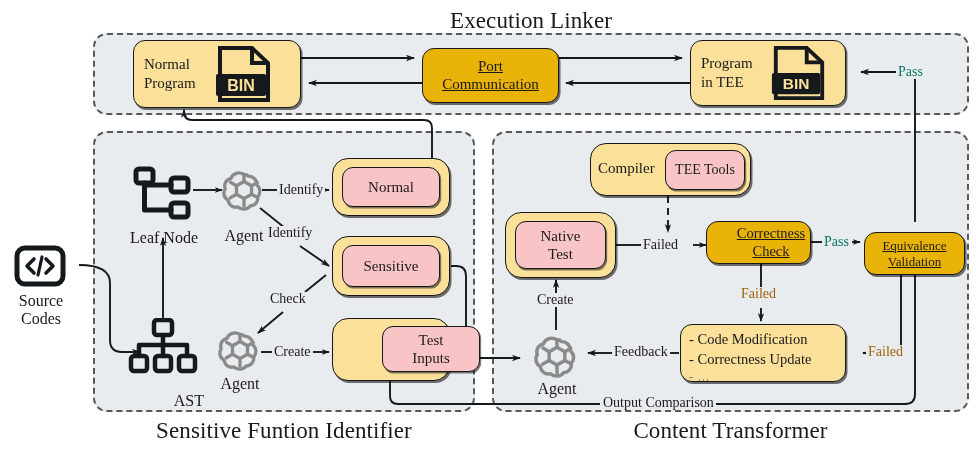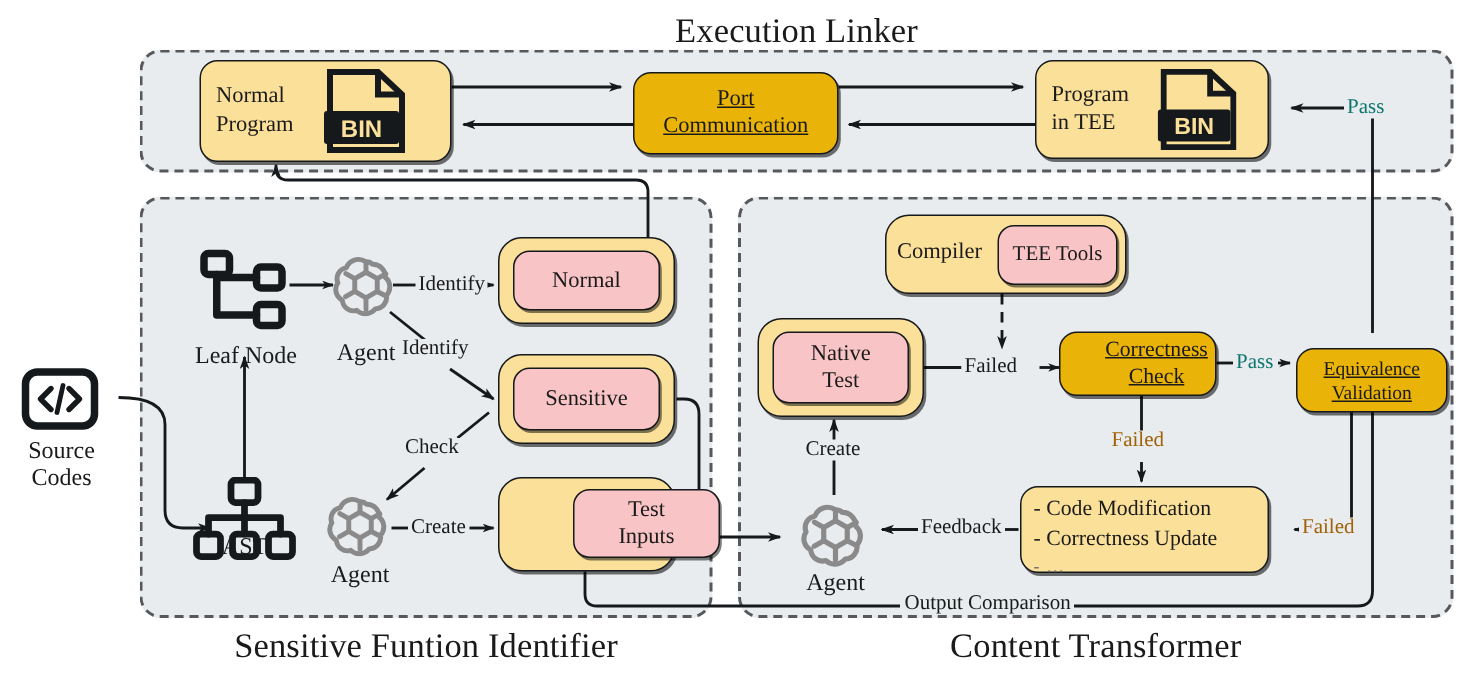--- a/index.html
+++ b/index.html
@@ -225,21 +225,21 @@
 
   <svg class="abs" style="left:128px;top:318px;" width="70" height="56" viewBox="0 0 70 56">
     <g fill="none" stroke="#16191c" stroke-width="4.5" stroke-linejoin="round">
       <rect x="26" y="2" width="18" height="15" rx="3"></rect>
       <rect x="3" y="38" width="16" height="15" rx="3"></rect>
       <rect x="27" y="38" width="16" height="15" rx="3"></rect>
       <rect x="51" y="38" width="16" height="15" rx="3"></rect>
       <path d="M35,17 L35,27 M11,38 L11,27 L59,27 L59,38 M35,27 L35,38" stroke-linecap="round"></path>
     </g>
   </svg>
-  <div class="icap" style="left:122px;top:356px;width:82px;">AST</div>
+  <div class="icap" style="left:122px;top:392px;width:82px;text-align:right;">AST</div>
 
   <svg class="abs" style="left:218px;top:327px;" width="44" height="44" viewBox="0 0 44 44">
     <g fill="none" stroke="#8a8a8a" stroke-width="3.3" stroke-linejoin="round" stroke-linecap="round">
       <path d="M22,7.5 C16.8,4.2 10.8,6.4 8.8,11.6 C4.2,12.3 1.5,17.1 3.2,21.6
                C0.6,25.5 1.9,30.9 6.2,33.1 C6.6,38 11.2,41.3 15.9,39.9
                C19.2,43.3 25.3,42.8 28.2,38.9 C32.9,38.8 36.5,34.5 35.6,29.9
                C38.9,26.6 38.5,20.8 34.9,18.0 C35.2,13.2 31.2,9.1 26.4,9.2
                C25.2,7.9 23.7,7.5 22,7.5 Z"></path>
       <path d="M22,14.5 L29.5,18.8 L29.5,27.3 L22,31.6 L14.5,27.3 L14.5,18.8 Z"></path>
       <path d="M22,14.5 L22,7.5 M29.5,18.8 L35.2,15.6 M29.5,27.3 L35.6,30.5

